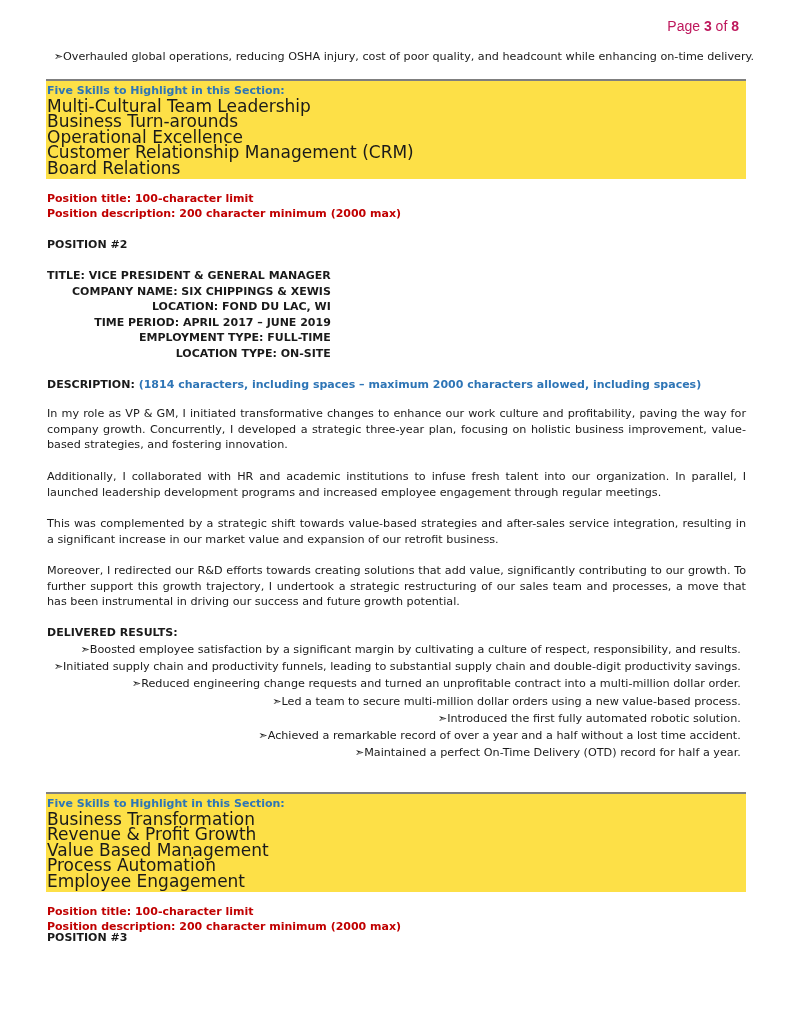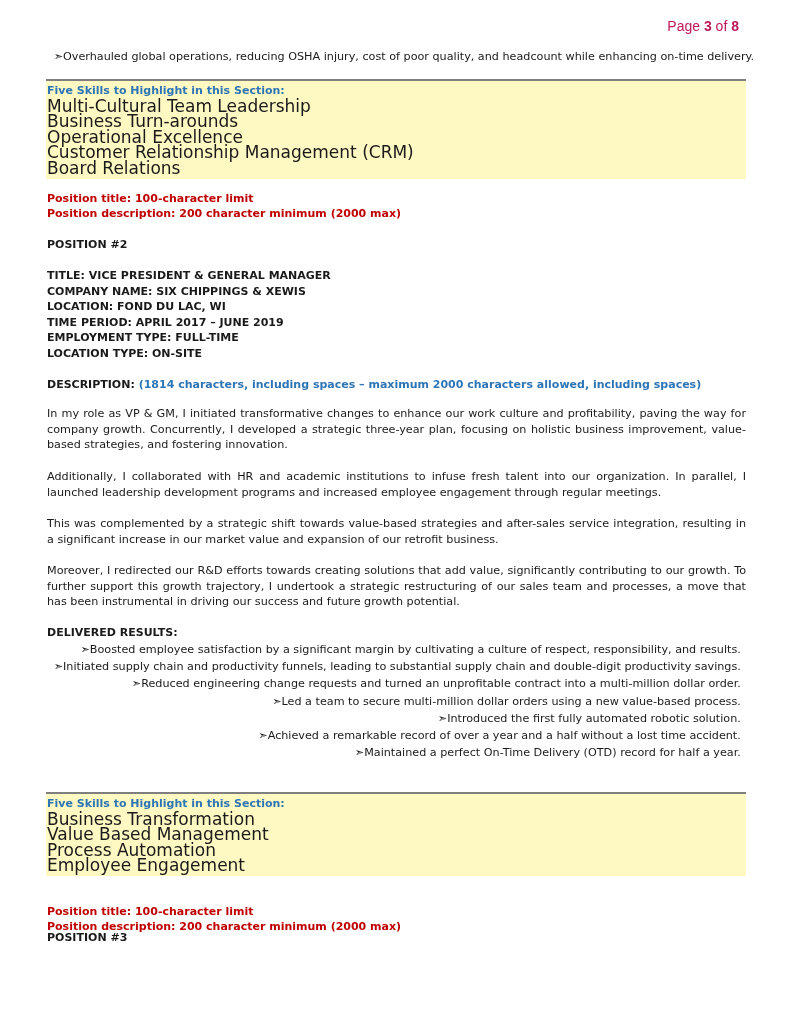--- a/index.html
+++ b/index.html
@@ -2,26 +2,26 @@
 <html><head>
 <meta charset="utf-8">
 <style>
   html, body { margin:0; padding:0; background:#ffffff; }
   body { width:791px; height:1024px; position:relative; overflow:hidden;
          font-family:"DejaVu Sans", sans-serif; color:#1a1a1a; }
   .page-num { position:absolute; right:52px; top:18px; font-family:"Liberation Sans", sans-serif; font-size:14px; color:#be185d; }
   .page-num b { font-weight:bold; }
   .bullet-line { font-size:11.2px; line-height:17.2px; white-space:nowrap;text-align:right; }
   .arrow { display:inline-block; width:16px; }
-  .skills-box { position:absolute; left:46px; width:700px; background:#fef9c3;
+  .skills-box { position:absolute; left:46px; width:700px; background:#fde047;
                 border-top:2px solid #7f7f7f; padding:2px 0 2px 1px; box-sizing:border-box; }
   .skills-box .hdr { color:#2e75b6; font-weight:bold; font-size:11px; line-height:15.6px; }
   .skills-box .item { font-size:17px; line-height:15.6px; }
   .red { color:#c00000; font-weight:bold; font-size:11px; line-height:15.6px; }
-  .bold { font-weight:bold; font-size:11px; line-height:15.6px; }
+  .bold { font-weight:bold; font-size:11px; line-height:15.6px;text-align:right; }
   .blue { color:#2e75b6; font-weight:bold; }
   .para { font-size:11.2px; line-height:15.6px; text-align:justify; width:699px; }
   .abs { position:absolute; left:47px; }
 </style>
 </head>
 <body>
 
 <div class="page-num"><span>Page </span><b>3</b><span> of </span><b>8</b></div>
 
 <div class="abs bullet-line" style="top:48px;"><span class="arrow">➣</span><span>Overhauled global operations, reducing OSHA injury, cost of poor quality, and headcount while enhancing on-time delivery.</span></div>
@@ -64,20 +64,21 @@
   <div class="bullet-line"><span class="arrow">➣</span><span>Reduced engineering change requests and turned an unprofitable contract into a multi-million dollar order.</span></div>
   <div class="bullet-line"><span class="arrow">➣</span><span>Led a team to secure multi-million dollar orders using a new value-based process.</span></div>
   <div class="bullet-line"><span class="arrow">➣</span><span>Introduced the first fully automated robotic solution.</span></div>
   <div class="bullet-line"><span class="arrow">➣</span><span>Achieved a remarkable record of over a year and a half without a lost time accident.</span></div>
   <div class="bullet-line"><span class="arrow">➣</span><span>Maintained a perfect On-Time Delivery (OTD) record for half a year.</span></div>
 </div>
 
 <div class="skills-box" style="top:792px;">
   <div class="hdr">Five Skills to Highlight in this Section:</div>
   <div class="item">Business Transformation</div>
+  <div class="item">Revenue &amp; Profit Growth</div>
   <div class="item">Value Based Management</div>
   <div class="item">Process Automation</div>
   <div class="item">Employee Engagement</div>
 </div>
 
 <div class="abs red" style="top:904px;">Position title: 100-character limit</div>
 <div class="abs red" style="top:919px;">Position description: 200 character minimum (2000 max)</div>
 
 <div class="abs bold" style="top:930px;">POSITION #3</div>
 

